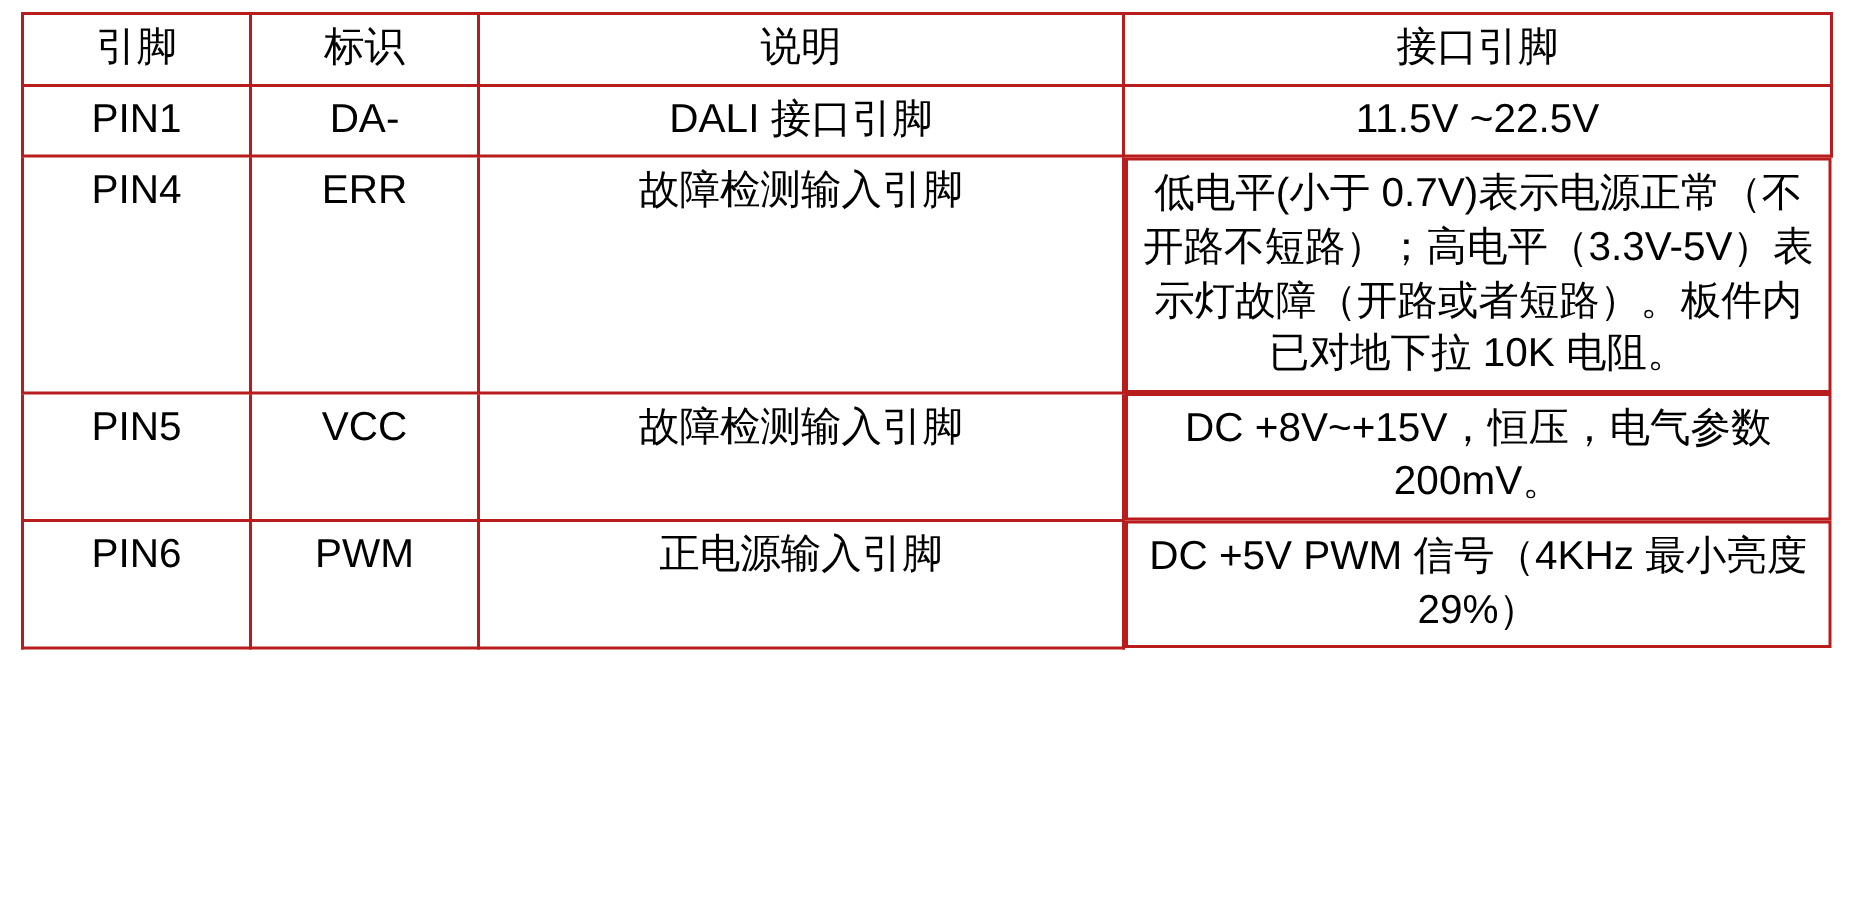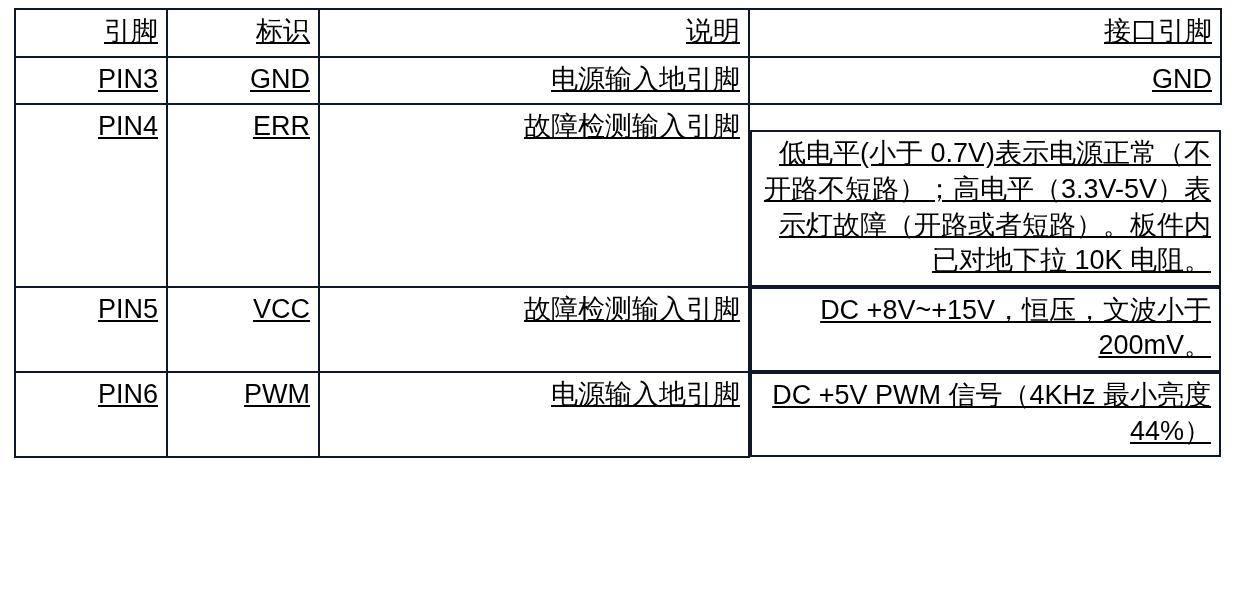--- a/index.html
+++ b/index.html
@@ -20,47 +20,45 @@
     box-sizing: border-box;
     padding: 8px 10px 0 14px;
   }
   table.pin-table {
     border-collapse: collapse;
     width: 1206px;
     table-layout: fixed;
   }
   table.pin-table td,
   table.pin-table th {
-    border: 2px solid #0f172a;
+    border: 2px solid #b91c1c;
     vertical-align: top;
     padding: 4px 8px 6px 8px;
     font-size: 27px;
     line-height: 1.32;
     font-weight: normal;
-    text-align: right;
-    text-decoration: underline;
+    text-align: center;
   }
   col.c1 { width: 152px; }
   col.c2 { width: 152px; }
   col.c3 { width: 430px; }
   col.c4 { width: 472px; }
 
   .cell-pin, .cell-id {
     white-space: nowrap;
   }
   .hdr td {
     font-size: 27px;
   }
   .wrap {
     display: block;
     word-break: break-word;
   }
   .tight {
     letter-spacing: 0px;
-    margin-top: 25px;
   }
 </style>
 </head>
 <body>
 
 <div class="sheet">
   <table class="pin-table">
     <colgroup>
       <col class="c1">
         <col class="c2">
@@ -68,44 +66,44 @@
         <col class="c4">
     </colgroup>
     <tbody>
       <tr class="hdr">
         <td>引脚</td>
         <td>标识</td>
         <td>说明</td>
         <td>接口引脚</td>
       </tr>
 
+      <tr>
+        <td class="cell-pin">PIN1</td>
+        <td class="cell-id">DA-</td>
+        <td>DALI 接口引脚</td>
+        <td>11.5V ~22.5V</td>
+      </tr>
 
 
-      <tr>
-        <td class="cell-pin">PIN3</td>
-        <td class="cell-id">GND</td>
-        <td>电源输入地引脚</td>
-        <td>GND</td>
-      </tr>
 
       <tr>
         <td class="cell-pin">PIN4</td>
         <td class="cell-id">ERR</td>
         <td>故障检测输入引脚</td>
         <td class="wrap tight">低电平(小于 0.7V)表示电源正常（不开路不短路）；高电平（3.3V-5V）表示灯故障（开路或者短路）。板件内已对地下拉 10K 电阻。</td>
       </tr>
 
       <tr>
         <td class="cell-pin">PIN5</td>
         <td class="cell-id">VCC</td>
         <td>故障检测输入引脚</td>
-        <td class="wrap">DC +8V~+15V，恒压，文波小于 200mV。</td>
+        <td class="wrap">DC +8V~+15V，恒压，电气参数 200mV。</td>
       </tr>
 
       <tr>
         <td class="cell-pin">PIN6</td>
         <td class="cell-id">PWM</td>
-        <td>电源输入地引脚</td>
-        <td class="wrap">DC +5V PWM 信号（4KHz 最小亮度 44%）</td>
+        <td>正电源输入引脚</td>
+        <td class="wrap">DC +5V PWM 信号（4KHz 最小亮度 29%）</td>
       </tr>
     </tbody>
   </table>
 </div>
 
 </body></html>

